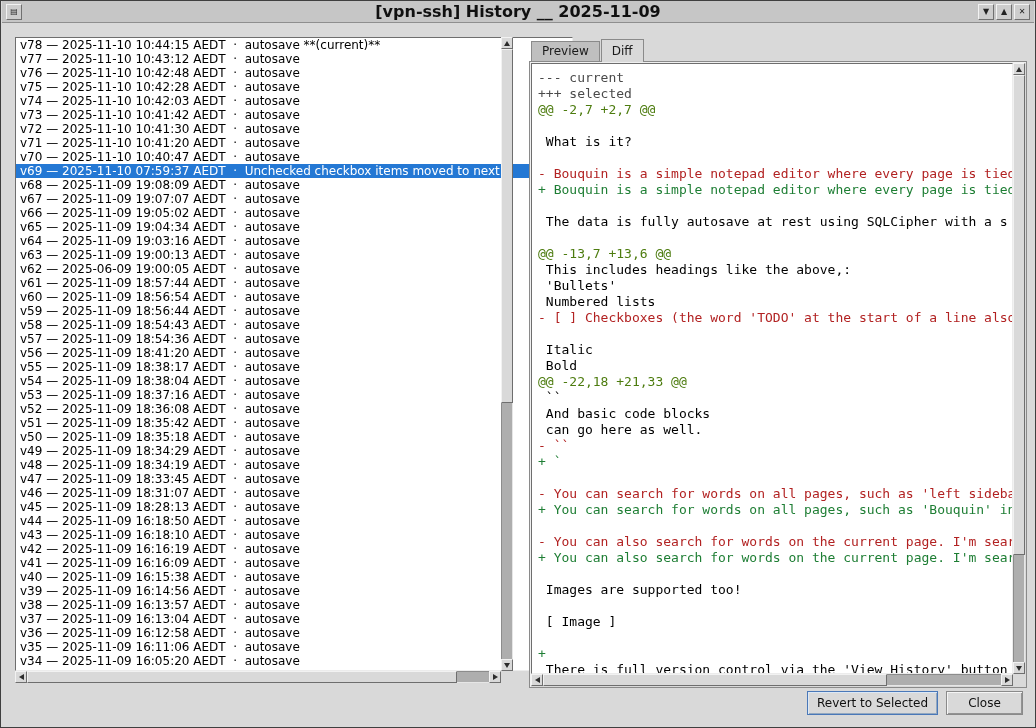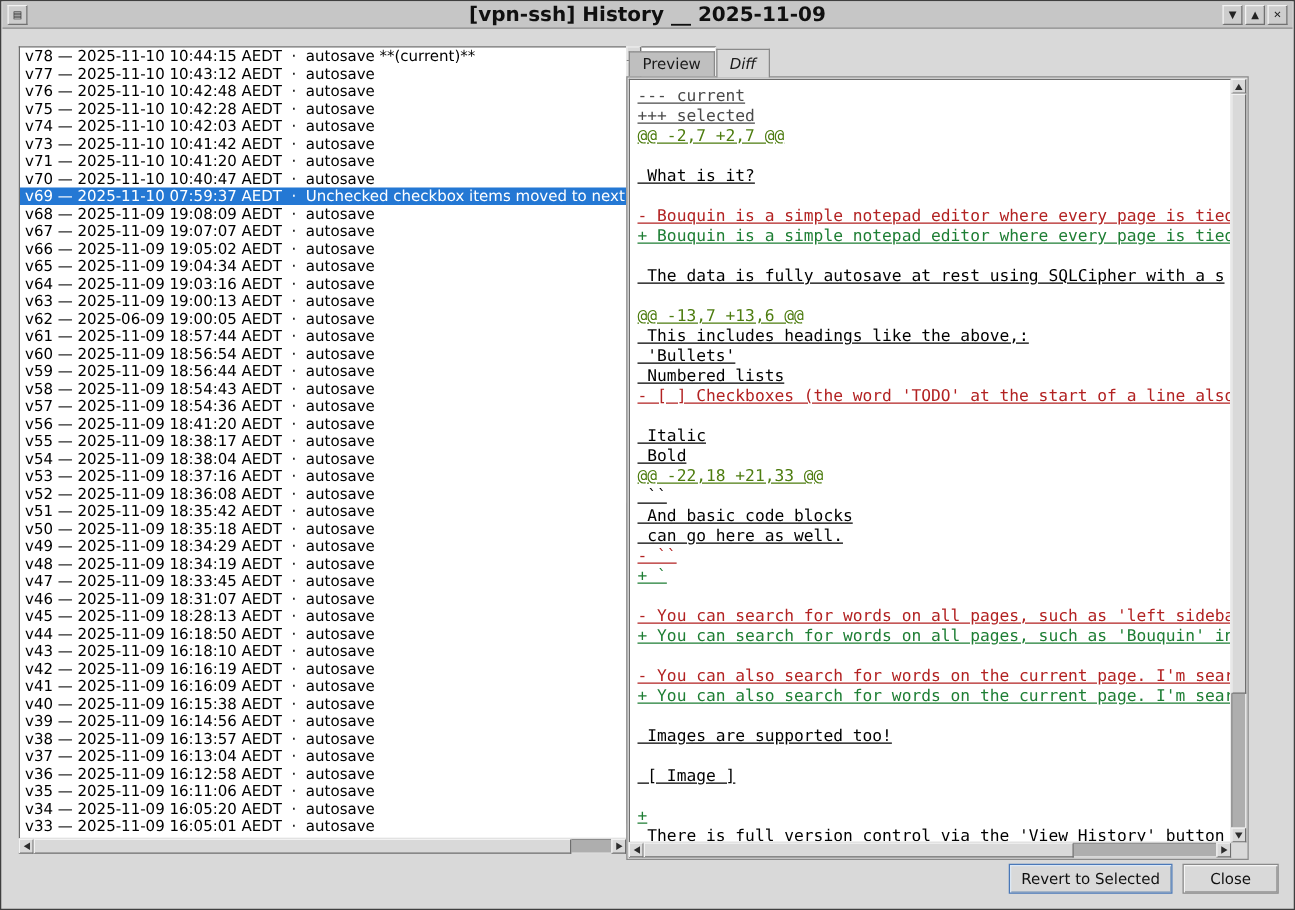--- a/index.html
+++ b/index.html
@@ -50,32 +50,32 @@
   .list-vscroll .up{top:0;left:0;}
   .list-vscroll .down{bottom:0;left:0;}
   .list-vscroll .sb-thumb{left:0;width:12px;top:12px;height:354px;}
   .list-hscroll{left:0;top:634px;width:486px;height:12px;}
   .list-hscroll .left{left:0;top:0;}
   .list-hscroll .right{right:0;top:0;}
   .list-hscroll .sb-thumb{top:0;height:12px;left:12px;width:430px;}
   .list-corner{left:486px;top:634px;}
 
   
-  .notebook{position:absolute;left:500px;top:37px;width:498px;height:650px;}
+  .notebook{position:absolute;left:528px;top:37px;width:498px;height:650px;}
   .tabs{position:absolute;left:2px;top:0;height:23px;display:flex;align-items:flex-end;z-index:2;}
   .tab{border:1px solid #8a8a8a;border-bottom:none;font-size:12px;color:#1a1a1a;
        padding:2px 10px 3px;background:#bfbfbf;margin-right:1px;}
-  .tab.active{background:#d9d9d9;padding-top:4px;padding-bottom:4px;margin-bottom:-1px;font-style:italic;}
+  .tab.active{background:#d9d9d9;padding-top:4px;padding-bottom:4px;margin-bottom:-1px;}
   .nb-pane{position:absolute;left:0;top:23px;width:498px;height:627px;background:#d9d9d9;
            border:1px solid #8a8a8a;box-shadow:inset 1px 1px 0 #f0f0f0;}
   .diff-area{position:absolute;left:2px;top:25px;width:482px;height:611px;background:#ffffff;
              border:1px solid;border-color:#6e6e6e #ececec #ececec #6e6e6e;
              overflow:hidden;padding:6px 0 0 6px;
              font-family:"DejaVu Sans Mono","Liberation Mono",monospace;font-size:13px;}
-  .diff-line{height:16px;line-height:16px;white-space:pre;text-decoration:underline;}
+  .diff-line{height:16px;line-height:16px;white-space:pre;}
   .t-meta{color:#4a4a4a;}
   .t-hunk{color:#4d7c0f;}
   .t-del{color:#b22222;}
   .t-add{color:#1e7e34;}
   .t-ctx{color:#000000;}
 
   .nb-vscroll{left:484px;top:25px;width:12px;height:611px;}
   .nb-vscroll .up{top:0;left:0;}
   .nb-vscroll .down{bottom:0;left:0;}
   .nb-vscroll .sb-thumb{left:0;width:12px;top:12px;height:480px;}
@@ -115,20 +115,21 @@
   </div>
 
   <div class="list-frame">
     <div class="list-view" id="history-list">
         <div class="list-row">v78 — 2025-11-10 10:44:15 AEDT  ·  autosave **(current)**</div>
         <div class="list-row">v77 — 2025-11-10 10:43:12 AEDT  ·  autosave</div>
         <div class="list-row">v76 — 2025-11-10 10:42:48 AEDT  ·  autosave</div>
         <div class="list-row">v75 — 2025-11-10 10:42:28 AEDT  ·  autosave</div>
         <div class="list-row">v74 — 2025-11-10 10:42:03 AEDT  ·  autosave</div>
         <div class="list-row">v73 — 2025-11-10 10:41:42 AEDT  ·  autosave</div>
+        <div class="list-row">v72 — 2025-11-10 10:41:30 AEDT  ·  autosave</div>
         <div class="list-row">v71 — 2025-11-10 10:41:20 AEDT  ·  autosave</div>
         <div class="list-row">v70 — 2025-11-10 10:40:47 AEDT  ·  autosave</div>
         <div class="list-row selected">v69 — 2025-11-10 07:59:37 AEDT  ·  Unchecked checkbox items moved to next</div>
         <div class="list-row">v68 — 2025-11-09 19:08:09 AEDT  ·  autosave</div>
         <div class="list-row">v67 — 2025-11-09 19:07:07 AEDT  ·  autosave</div>
         <div class="list-row">v66 — 2025-11-09 19:05:02 AEDT  ·  autosave</div>
         <div class="list-row">v65 — 2025-11-09 19:04:34 AEDT  ·  autosave</div>
         <div class="list-row">v64 — 2025-11-09 19:03:16 AEDT  ·  autosave</div>
         <div class="list-row">v63 — 2025-11-09 19:00:13 AEDT  ·  autosave</div>
         <div class="list-row">v62 — 2025-06-09 19:00:05 AEDT  ·  autosave</div>

